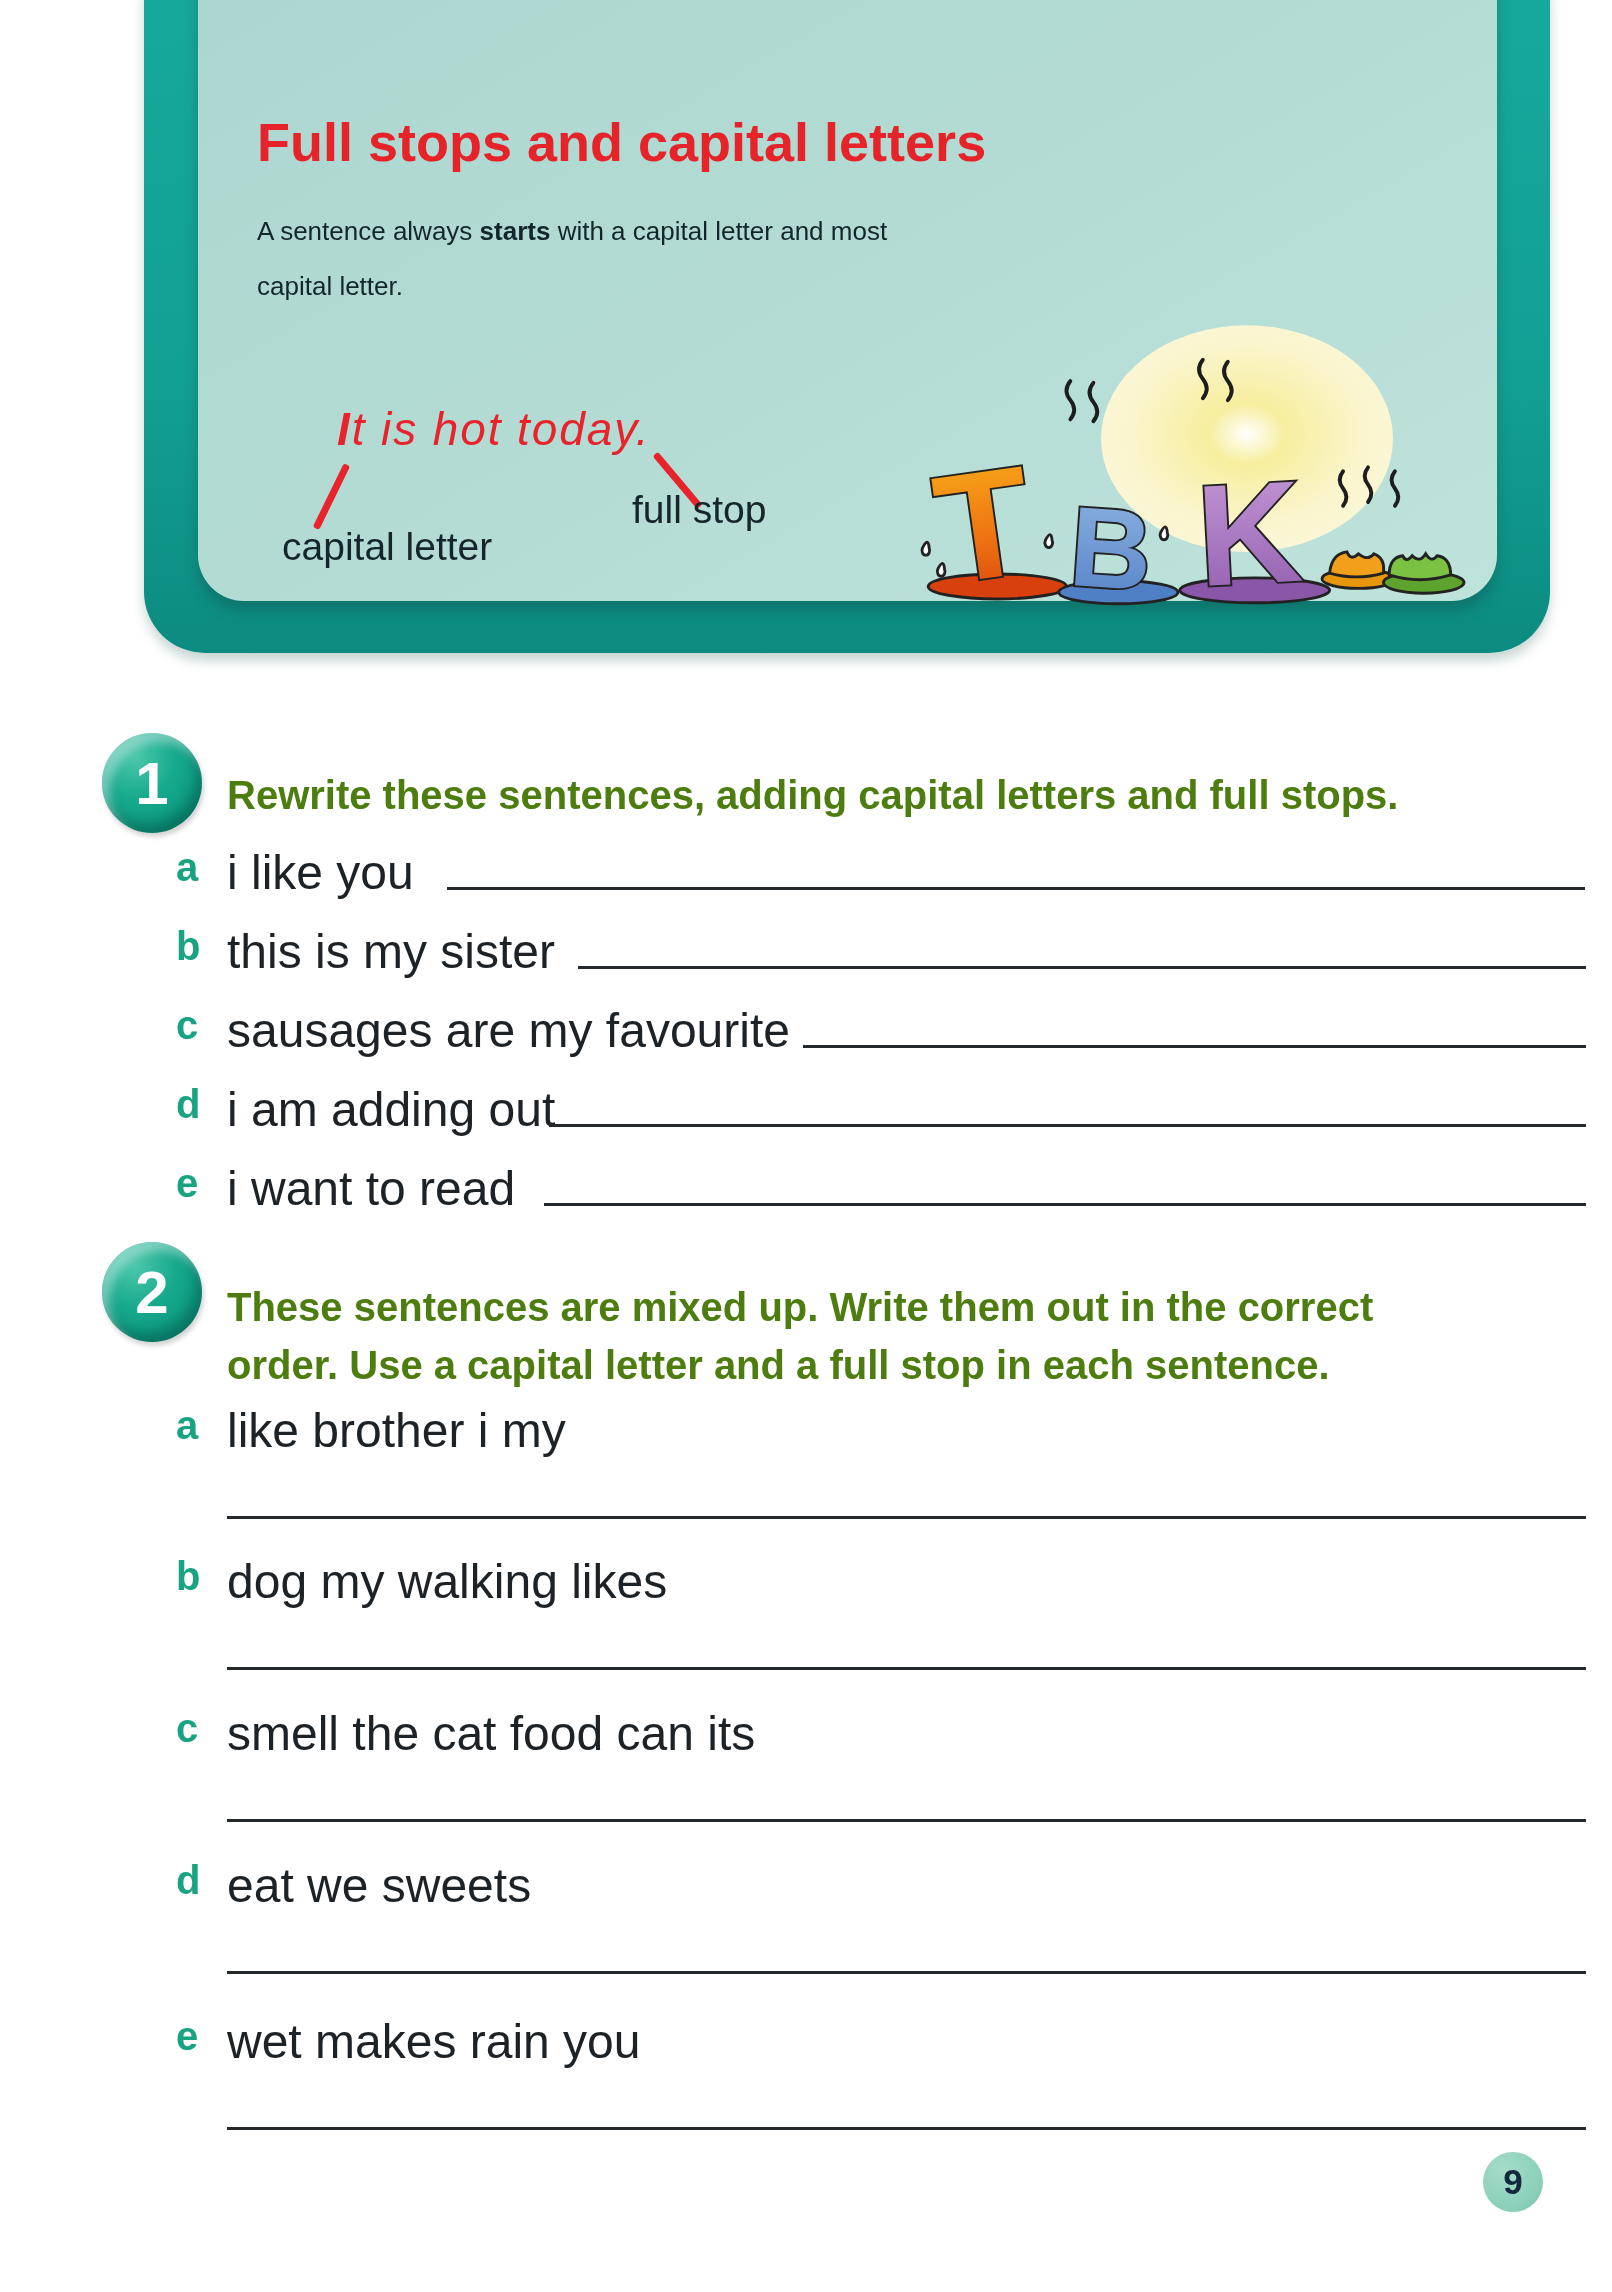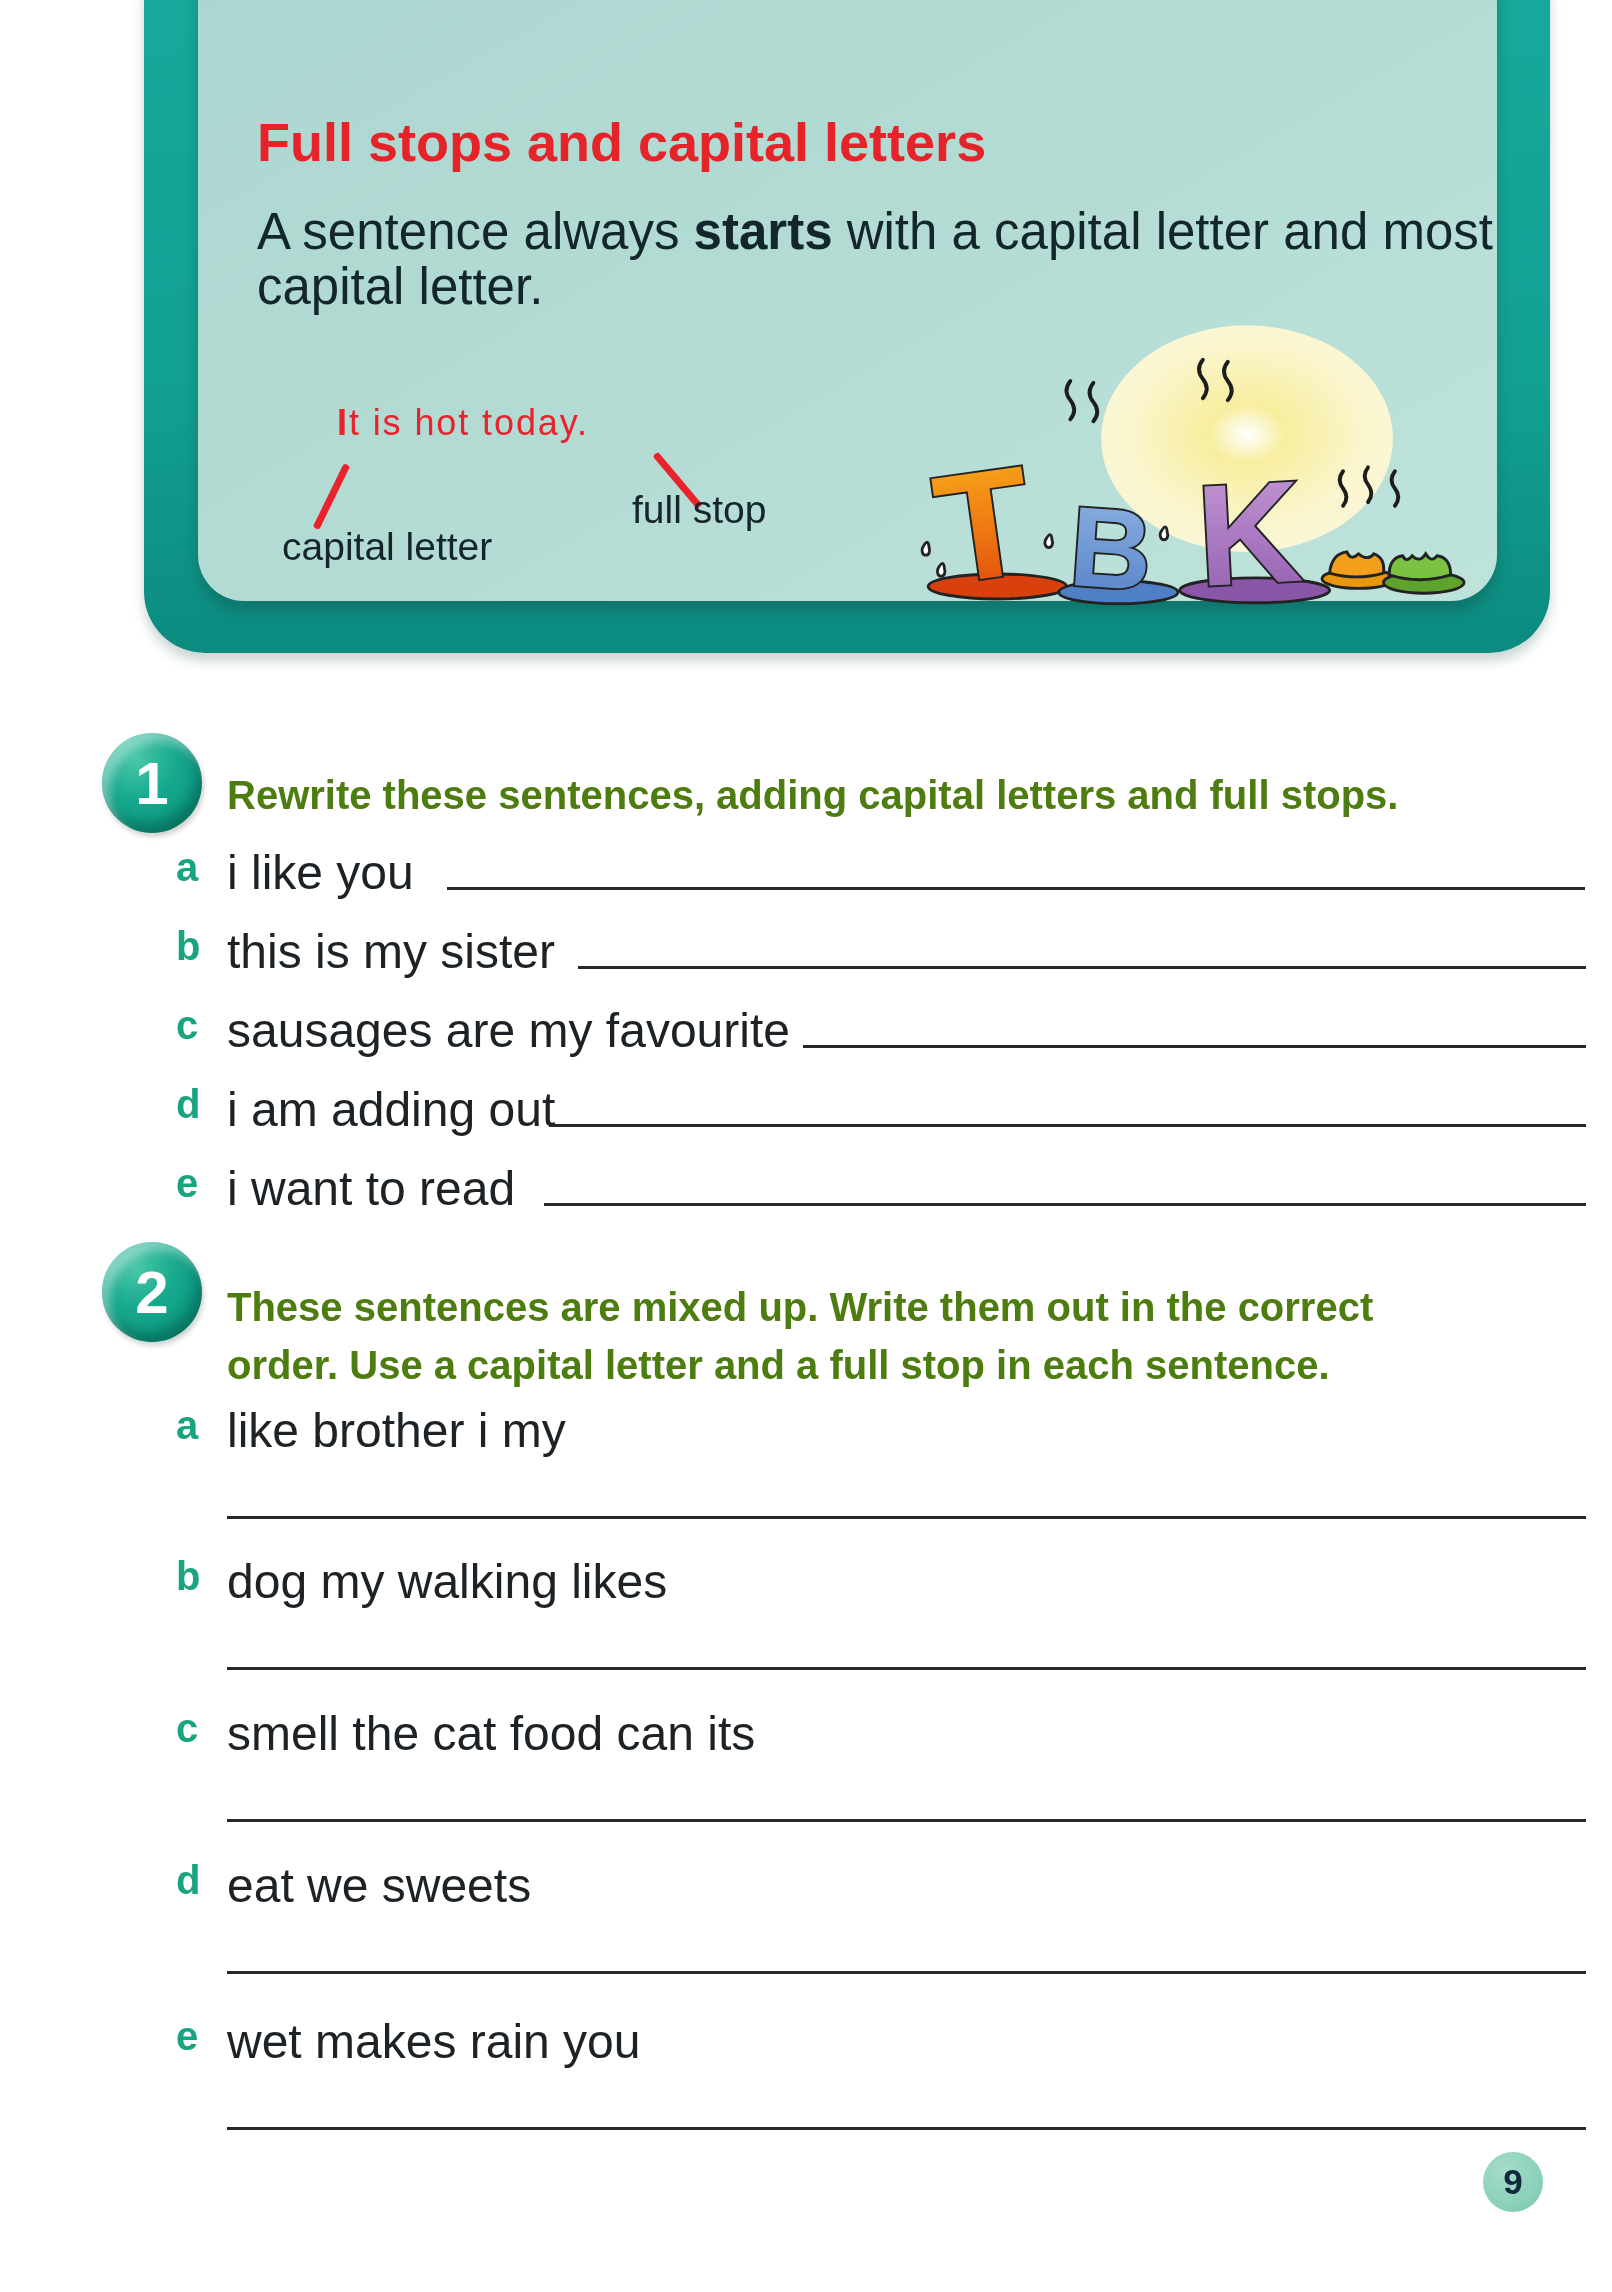--- a/index.html
+++ b/index.html
@@ -28,29 +28,29 @@
     border-radius:46px;
     box-shadow:0 9.6px 13.4px rgba(20,70,65,0.35);
   }
   #header-title {
     position:absolute; left:213px; top:111px;
     font-size:54px; font-weight:bold; color:#e52329;
     letter-spacing:0px;
   }
   #header-intro {
     position:absolute; left:213px; top:204px;
-    font-size:51px; line-height:55px; color:#13262b;
+    font-size:26px; line-height:55px; color:#13262b;
   }
   #header-intro b { font-weight:bold; }
   .serif-i { font-family:"Liberation Serif", serif; font-style:italic; }
 
   #example-sentence {
     position:absolute; left:293px; top:402px;
-    font-size:36px; color:#e8232b;
-    letter-spacing:1.9px;
+    font-size:46px; color:#e8232b;
+    font-style:italic; letter-spacing:1.9px;
   }
   #example-sentence .cap { font-weight:bold; }
   .pointer-line {
     position:absolute; width:6.7px; background:#e8232b; border-radius:2.9px;
   }
   #pointer-capital { left:284px; top:461px; height:71px; transform:rotate(26deg); }
   #pointer-fullstop { left:630px; top:446px; height:69px; transform:rotate(-40deg); }
   .example-label {
     position:absolute; font-size:39px; color:#14262b;
   }

